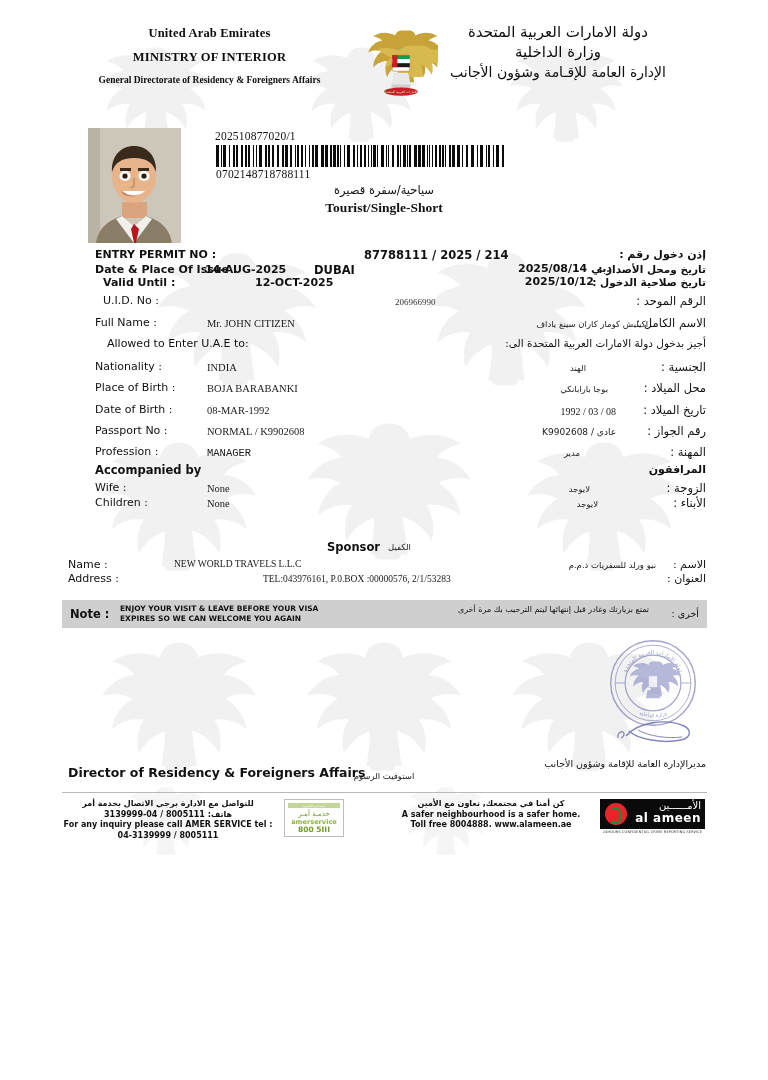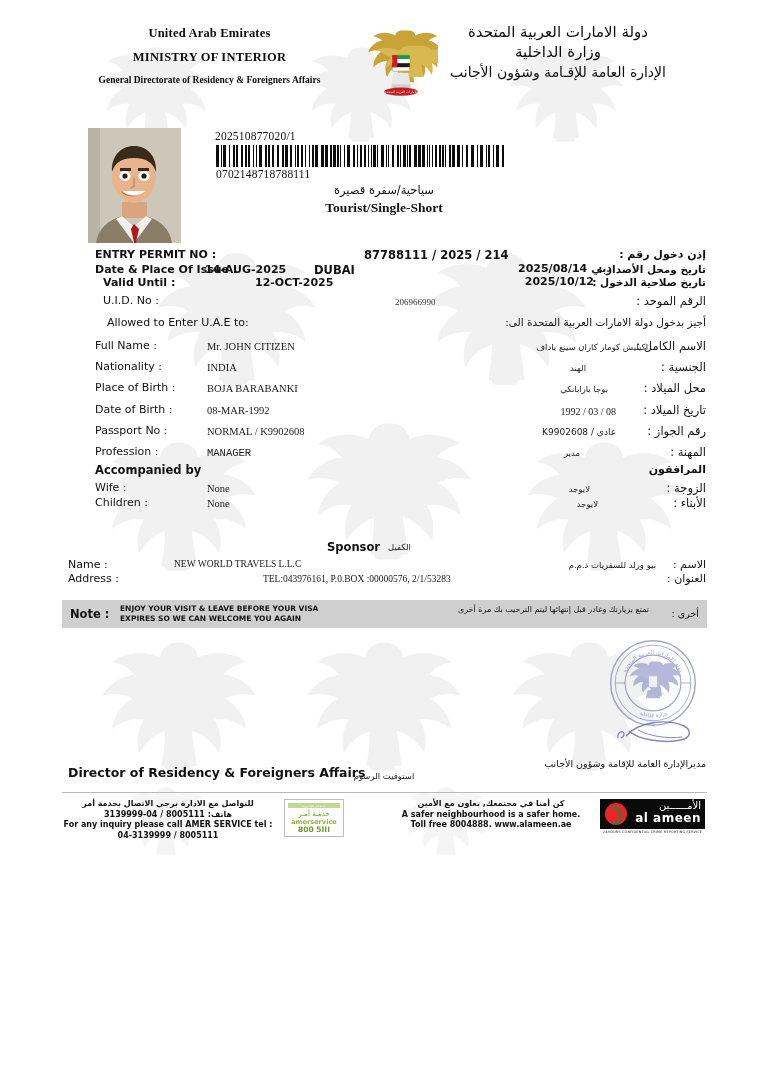--- a/index.html
+++ b/index.html
@@ -472,30 +472,30 @@
       <div class="lbl-ar bold" style="top:0;font-size:10.5px;">تاريخ صلاحية الدخول :</div>
       <div style="position:absolute;right:174px;top:-1px;font-family:'DejaVu Sans',sans-serif;font-size:11px;font-weight:bold;color:#111;white-space:nowrap;">2025/10/12</div>
     </div>
 
     <div class="row" style="height:22px;">
       <div class="lbl-en ind" style="top:0;">U.I.D. No :</div>
       <div class="mid-num" style="top:3px;">206966990</div>
       <div class="lbl-ar" style="top:0;">الرقم الموحد :</div>
     </div>
 
-    <div class="row" style="height:23px;">
-      <div class="lbl-en" style="left:80px;top:0;">Allowed to Enter U.A.E to:</div>
-      <div class="lbl-ar" style="top:0;font-size:10.5px;">أجيز بدخول دولة الامارات العربية المتحدة الى:</div>
-    </div>
-
     <div class="row" style="height:21px;">
       <div class="lbl-en" style="top:0;">Full Name :</div>
       <div class="val-en" style="top:2px;">Mr. JOHN CITIZEN</div>
       <div class="lbl-ar" style="top:0;">الاسم الكامل :</div>
       <div class="val-ar" style="top:3px;right:120px;">اكيليش كومار كاران سينغ ياداف</div>
+    </div>
+
+    <div class="row" style="height:23px;">
+      <div class="lbl-en" style="left:80px;top:0;">Allowed to Enter U.A.E to:</div>
+      <div class="lbl-ar" style="top:0;font-size:10.5px;">أجيز بدخول دولة الامارات العربية المتحدة الى:</div>
     </div>
 
     <div class="row" style="height:21px;">
       <div class="lbl-en" style="top:0;">Nationality  :</div>
       <div class="val-en" style="top:2px;">INDIA</div>
       <div class="lbl-ar" style="top:0;text-align:center;">الجنسية :</div>
       <div class="val-ar" style="top:3px;right:182px;">الهند</div>
     </div>
 
     <div class="row" style="height:22px;">

